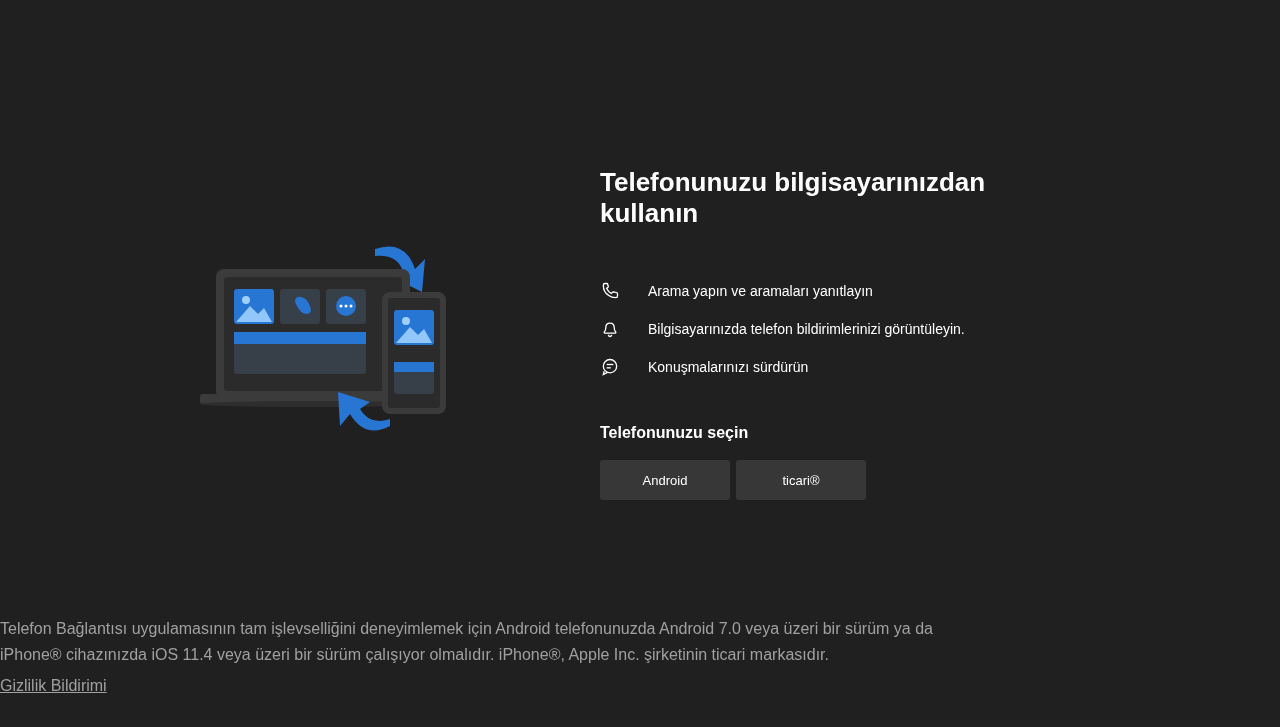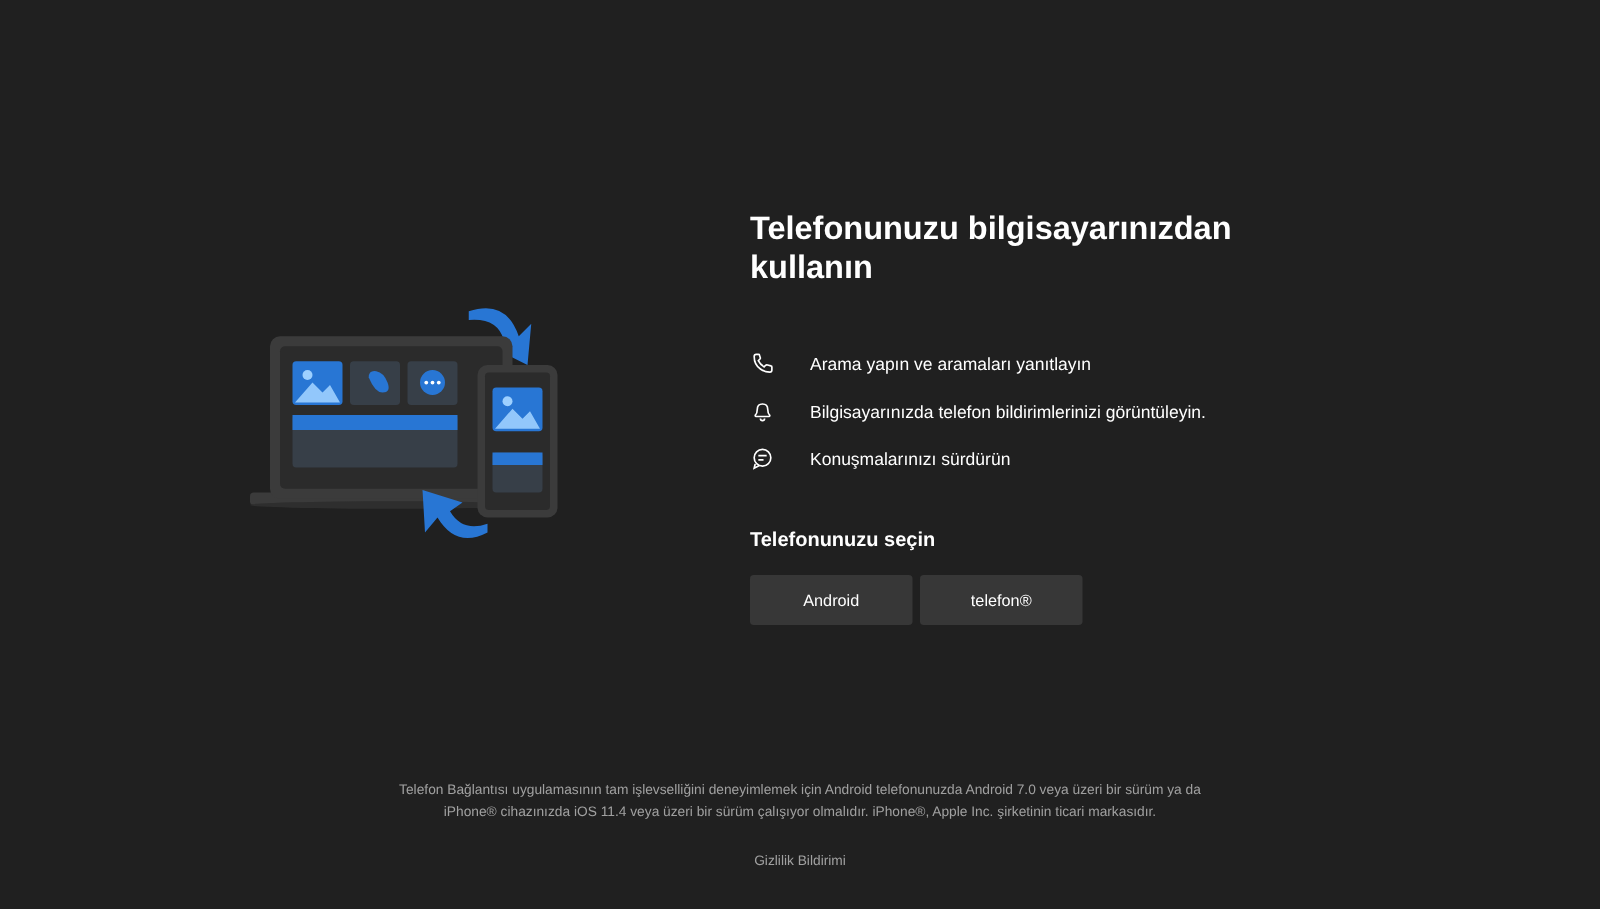--- a/index.html
+++ b/index.html
@@ -27,25 +27,25 @@
 h2 { font-size:16px; font-weight:600; margin-top:47px; margin-bottom:18px; }
 .btns { display:flex; gap:6px; }
 .btns button {
   width:130px; height:40px;
   background:#373737;
   border:none; color:#fff; font-size:13px;
   border-radius:3px; cursor:pointer;
 }
 .footer {
   position:absolute; bottom:28px; left:0; right:0;
-  text-align:center;
-  font-size:11px; color:#a0a0a0;
+  text-align:left;
+  font-size:16px; color:#a0a0a0;
   line-height:1.6;
 }
-.footer a { color:#a0a0a0; cursor:pointer; display:inline-block; margin-top:22px; }
+.footer a { color:#a0a0a0; text-decoration:underline; cursor:pointer; display:inline-block; margin-top:6px; }
 </style>
 </head>
 <body>
 
 <div class="main">
   <div class="illus">
     <svg viewBox="0 0 280 240" width="280" height="240">
 
       <path d="M 175 35 Q 205 25 215 55 L 225 45 L 222 78 L 192 63 L 203 58 Q 198 40 175 42 Z" fill="#2876d4"></path>
 
@@ -110,21 +110,21 @@
           <line x1="8" y1="9" x2="16" y2="9"></line>
             <line x1="8" y1="13" x2="13" y2="13"></line>
         </svg>
       </span>
       <span>Konuşmalarınızı sürdürün</span>
     </div>
 
     <h2>Telefonunuzu seçin</h2>
     <div class="btns">
       <button>Android</button>
-      <button>telefon®</button>
+      <button>ticari®</button>
     </div>
   </div>
 </div>
 
 <div class="footer">
   <div>Telefon Bağlantısı uygulamasının tam işlevselliğini deneyimlemek için Android telefonunuzda Android 7.0 veya üzeri bir sürüm ya da</div>
   <div>iPhone® cihazınızda iOS 11.4 veya üzeri bir sürüm çalışıyor olmalıdır. iPhone®, Apple Inc. şirketinin ticari markasıdır.</div>
   <a>Gizlilik Bildirimi</a>
 </div>
 

